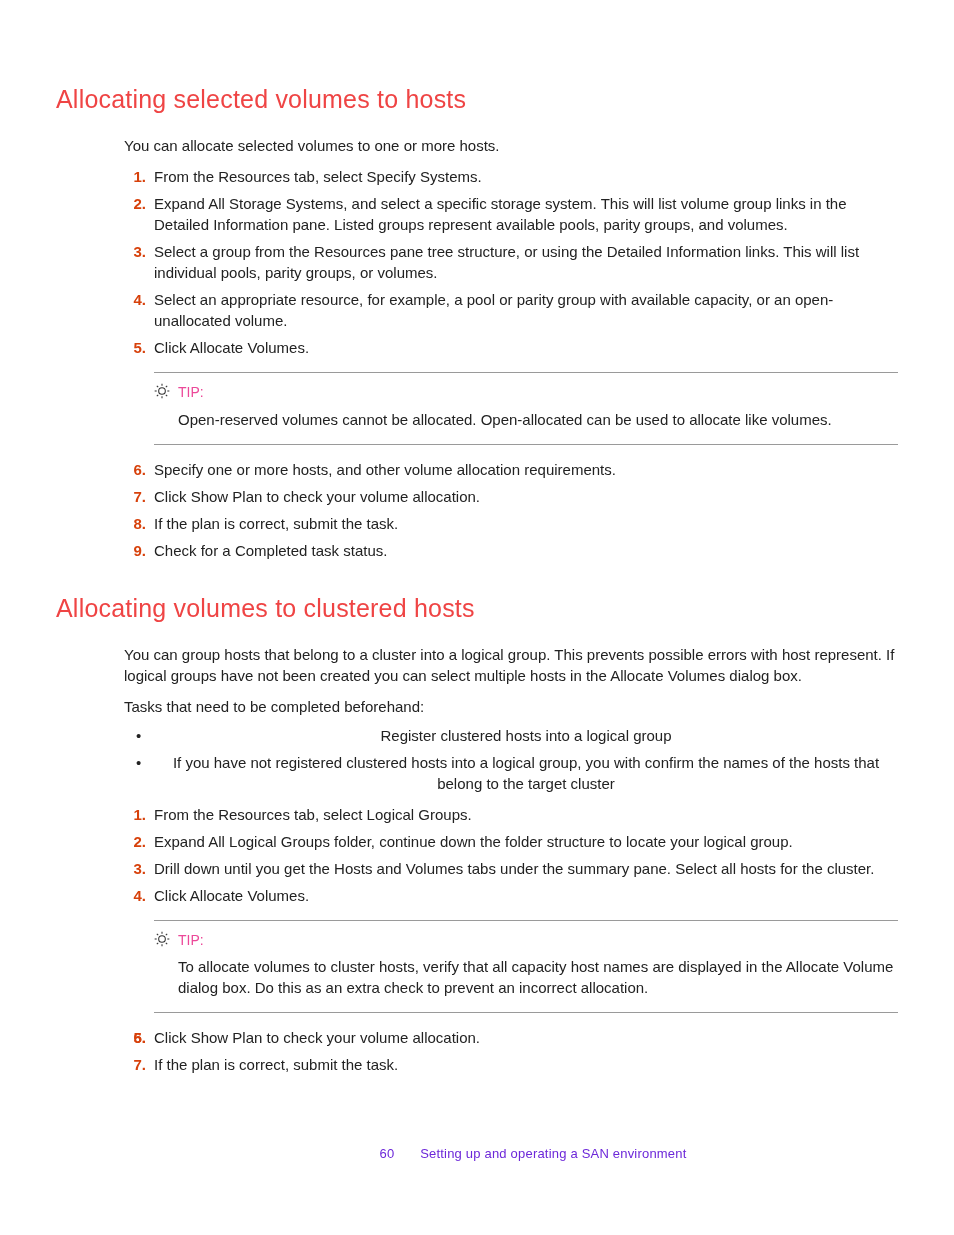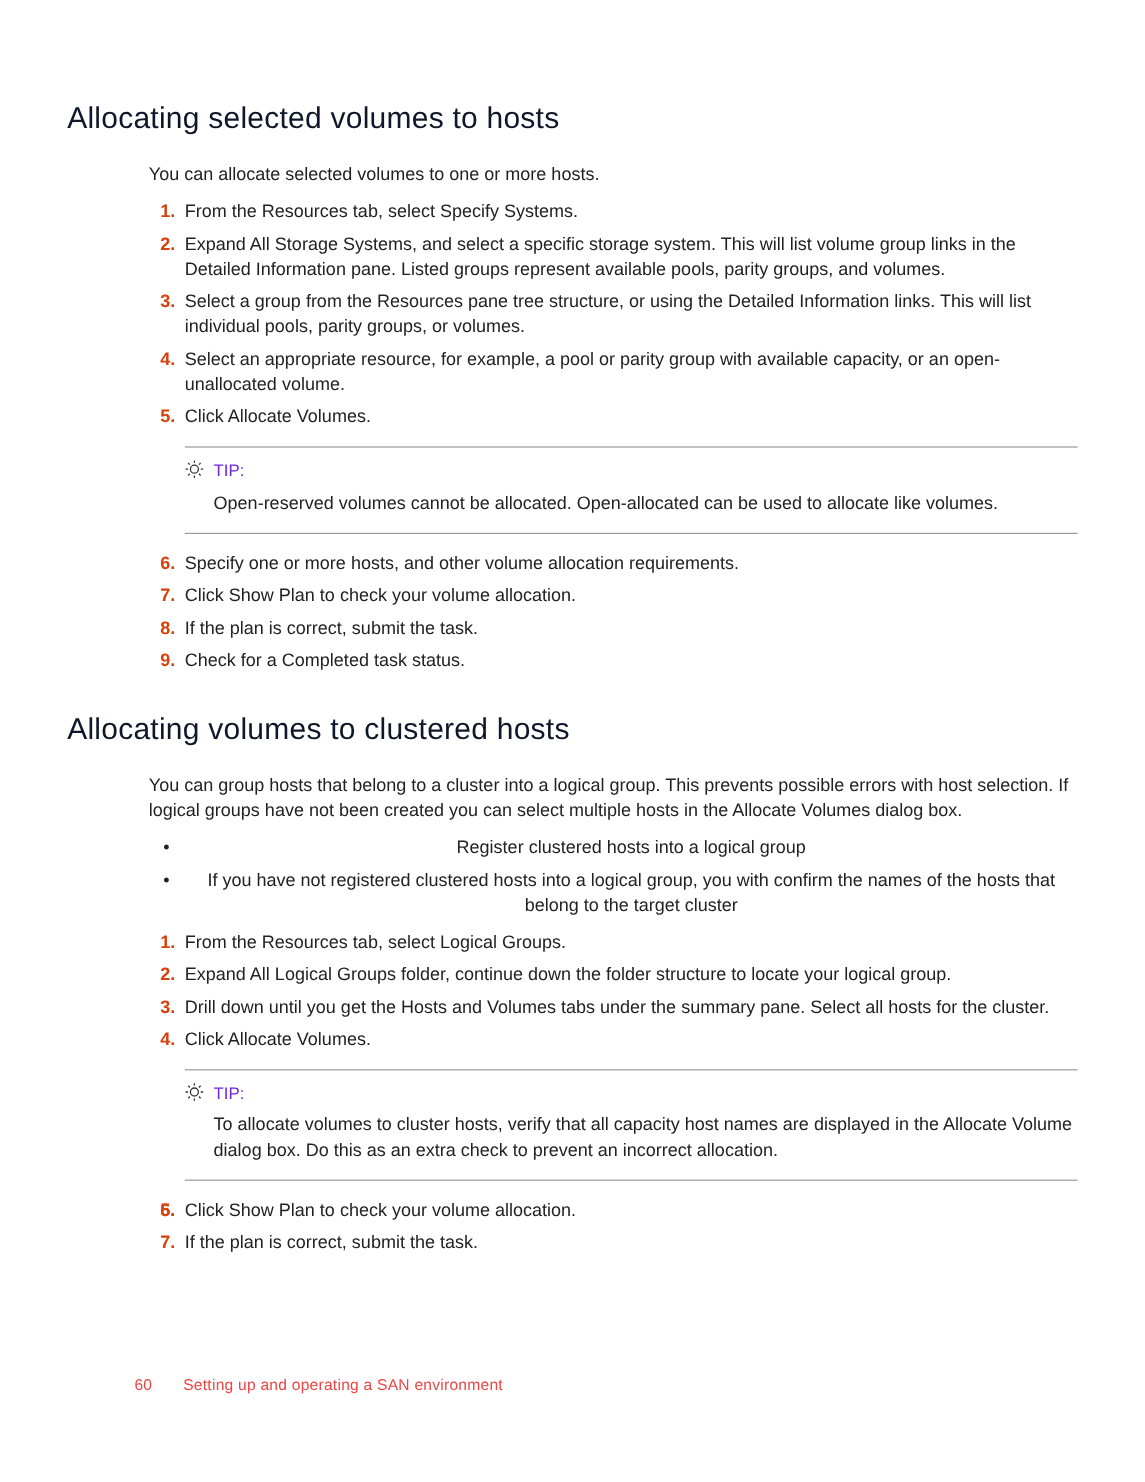--- a/index.html
+++ b/index.html
@@ -7,21 +7,21 @@
   body {
     background: #ffffff;
     font-family: "Segoe UI", "Helvetica Neue", Arial, sans-serif;
     font-size: 15px;
     line-height: 1.4;
     color: #222;
     position: relative;
     padding: 82px 56px 0 56px;
   }
   .section-heading {
-    color: #0f172a;
+    color: #ef4444;
     font-size: 25px;
     font-weight: 400;
     margin-bottom: 18px;
     margin-top: 0;
     letter-spacing: 0.2px;
   }
   .section-block + .section-heading { margin-top: 30px; }
   .body-para { margin: 1px 0 10px 68px; }
   .tasks-label { margin: 10px 0 8px 68px; }
   ol.steps {
@@ -63,21 +63,21 @@
   }
   .b { font-weight: 400; }
   .tip-block {
     margin: 14px 0 14px 98px;
     border-top: 1px solid #9a9a9a;
     border-bottom: 1px solid #9a9a9a;
     padding: 10px 0 14px 0;
     position: relative;
   }
   .tip-block .tip-head {
-    color: #6d28d9;
+    color: #ec4899;
     font-size: 14px;
     font-weight: 400;
     position: relative;
     padding-left: 24px;
     margin-bottom: 6px;
   }
   .tip-block .tip-head svg {
     position: absolute;
     left: 0;
     top: 0;
@@ -85,22 +85,23 @@
     height: 16px;
   }
   .tip-block .tip-body { padding-left: 24px; }
   .footer {
     position: absolute;
     left: 0;
     bottom: 72px;
     width: 100%;
     padding-left: 112px;
     font-size: 13px;
-    color: #ef4444;
+    color: #6d28d9;
     letter-spacing: 0.2px;
+    text-align: center;
   }
   .footer .page-num { margin-right: 22px; }
 </style>
 </head>
 <body>
 
 <h2 class="section-heading">Allocating selected volumes to hosts</h2>
 <div class="section-block">
   <p class="body-para">You can allocate selected volumes to one or more hosts.</p>
   <ol class="steps">
@@ -132,21 +133,22 @@
   <ol class="steps">
       <li><span class="num">6.</span><span>Specify one or more hosts, and other volume allocation requirements.</span></li>
       <li><span class="num">7.</span><span>Click <span class="b">Show Plan</span> to check your volume allocation.</span></li>
       <li><span class="num">8.</span><span>If the plan is correct, submit the task.</span></li>
       <li><span class="num">9.</span><span>Check for a <span class="b">Completed</span> task status.</span></li>
     </ol>
 </div>
 
 <h2 class="section-heading">Allocating volumes to clustered hosts</h2>
 <div class="section-block">
-  <p class="body-para">You can group hosts that belong to a cluster into a logical group. This prevents possible errors with host selection. If logical groups have not been created you can select multiple hosts in the Allocate Volumes dialog box.</p>
+  <p class="body-para">You can group hosts that belong to a cluster into a logical group. This prevents possible errors with host represent. If logical groups have not been created you can select multiple hosts in the Allocate Volumes dialog box.</p>
+  <p class="tasks-label">Tasks that need to be completed beforehand:</p>
   <ul class="bullets">
       <li><span>Register clustered hosts into a logical group</span></li>
       <li><span>If you have not registered clustered hosts into a logical group, you with confirm the names of the hosts that belong to the target cluster</span></li>
     </ul>
   <ol class="steps">
       <li><span class="num">1.</span><span>From the <span class="b">Resources</span> tab, select <span class="b">Logical Groups</span>.</span></li>
       <li><span class="num">2.</span><span>Expand <span class="b">All Logical Groups</span> folder, continue down the folder structure to locate your logical group.</span></li>
       <li><span class="num">3.</span><span>Drill down until you get the <span class="b">Hosts</span> and <span class="b">Volumes</span> tabs under the summary pane. Select all hosts for the cluster.</span></li>
       <li><span class="num">4.</span><span>Click <span class="b">Allocate Volumes</span>.</span></li>
     </ol>

